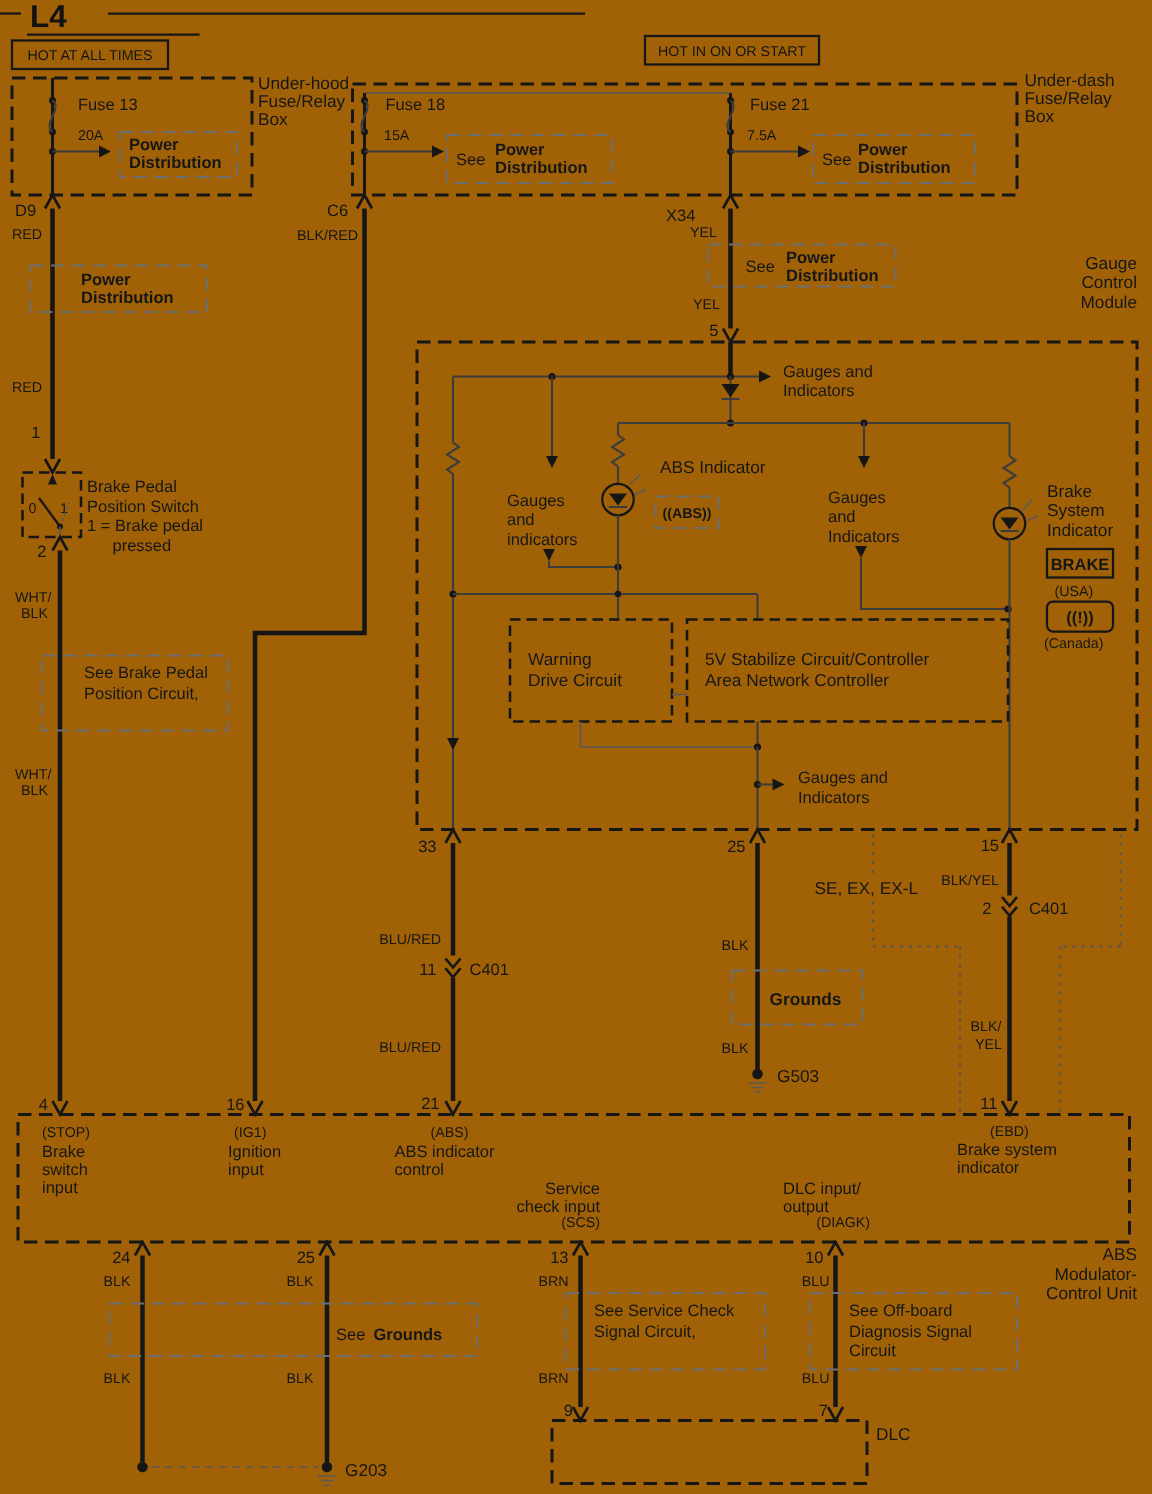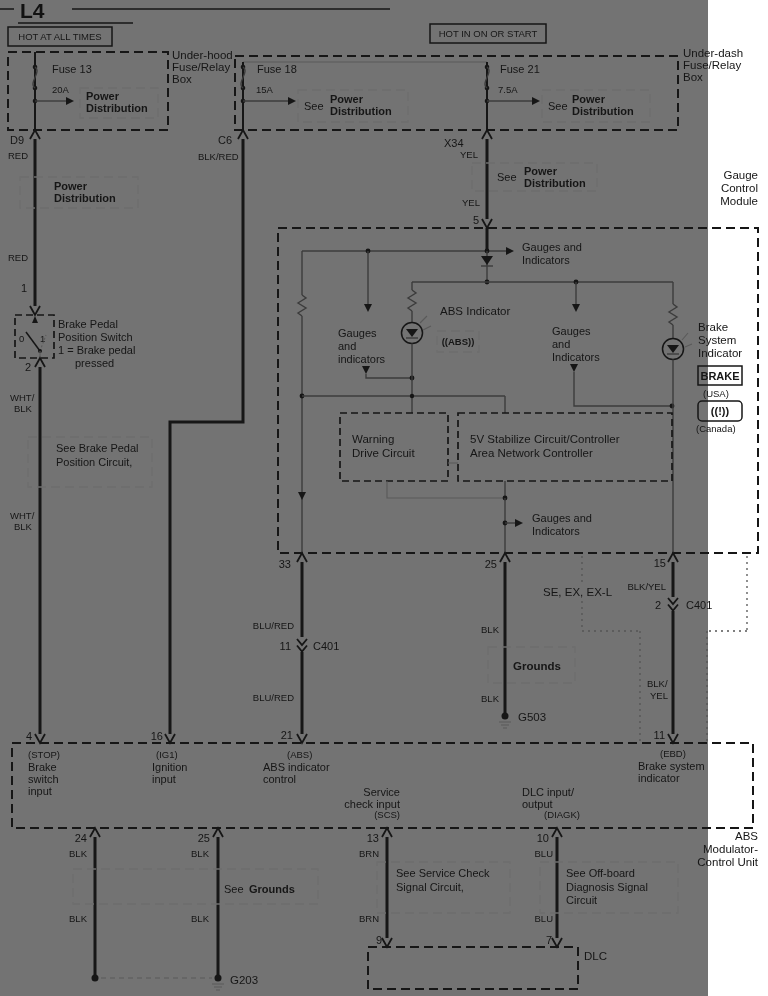--- a/index.html
+++ b/index.html
@@ -1,16 +1,16 @@
 <!DOCTYPE html>
 <html><head>
 <meta charset="utf-8">
 <style>
   html,body{margin:0;padding:0;background:#ffffff}
-  #page{width:708px;height:996px;position:relative;background:#737373}
+  #page{width:768px;height:996px;position:relative;background:#a16207}
   svg{display:block}
   .t{font-family:"Liberation Sans",sans-serif;font-size:11px;fill:#161616}
   .s{font-size:9.5px}
   .m{font-size:11.5px}
   .b{font-weight:bold}
   .e{text-anchor:end}
   .c{text-anchor:middle}
   .ti{font-family:"Liberation Sans",sans-serif;font-size:21px;font-weight:bold;fill:#111}
   .w{stroke:#161616;stroke-width:3;fill:none}
   .w2{stroke:#161616;stroke-width:2;fill:none}

